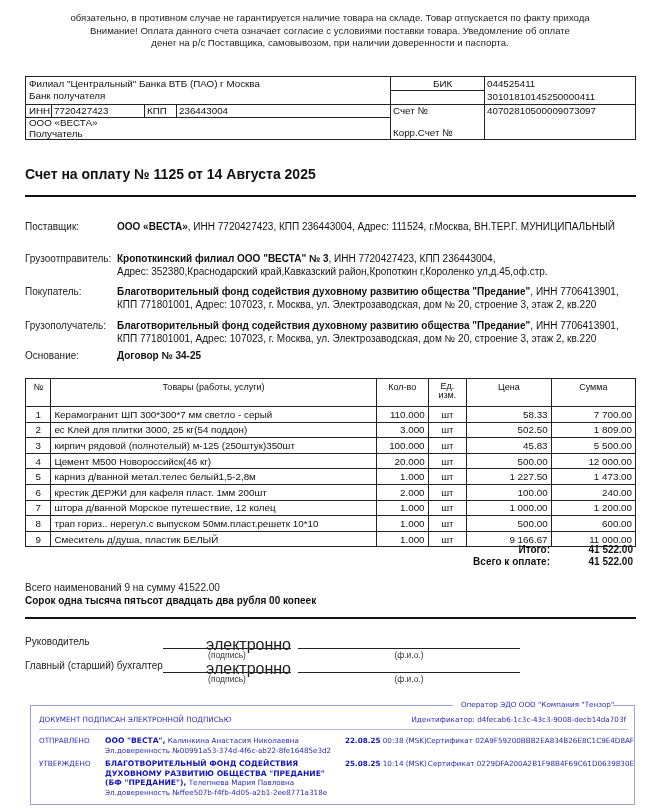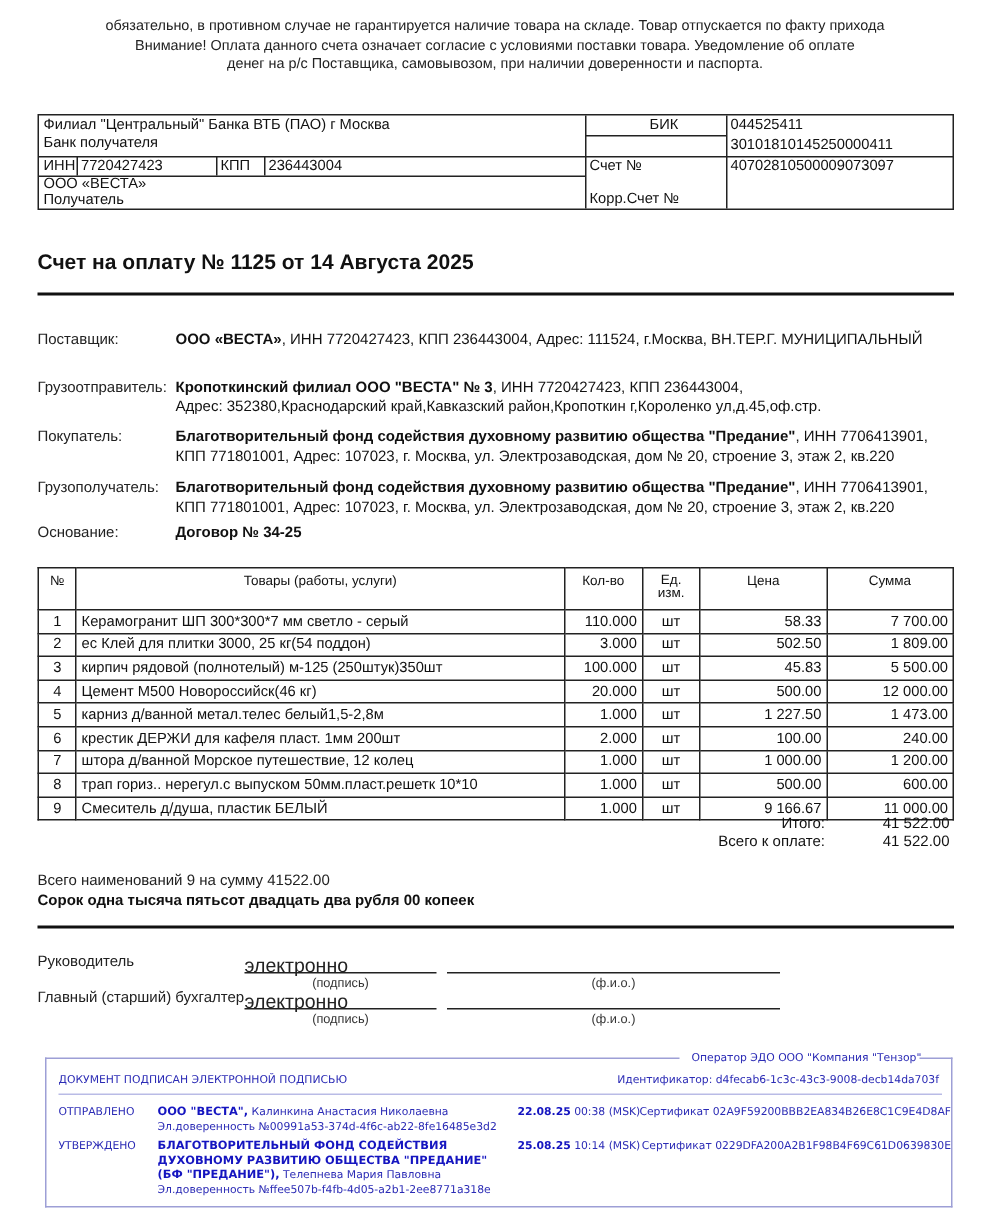--- a/index.html
+++ b/index.html
@@ -28,33 +28,33 @@
   table.items th { font-weight: normal; font-size: 9px; vertical-align: top; height: 28px; padding-top: 3px; text-align: center; }
   table.items td { height: 15.6px; }
   .c-num { width: 25px; text-align: center; }
   .c-name { width: 320px; text-align: left; }
   .c-qty { width: 51px; text-align: right; }
   .c-unit { width: 38px; text-align: center; }
   .c-price { width: 83px; text-align: right; }
   .c-sum { width: 83px; text-align: right; }
   th.c-unit { line-height: 9px; font-size: 8.5px; }
 
-  .totals { position: absolute; top: 544px; left: 380px; width: 256px; font-size: 10px; font-weight: normal; line-height: 12.3px; }
+  .totals { position: absolute; top: 544px; left: 380px; width: 256px; font-size: 10px; font-weight: bold; line-height: 12.3px; }
   .totals .row { display: flex; justify-content: flex-end; }
   .totals .tl { text-align: right; width: 170px; }
   .totals .tv { text-align: right; width: 86px; padding-right: 3px; }
 
   .summary1 { position: absolute; top: 582px; left: 25px; font-size: 10px; color: #222; }
   .summary2 { position: absolute; top: 595px; left: 25px; font-size: 10px; font-weight: bold; color: #111; }
   .bottom-rule { position: absolute; top: 617px; left: 25px; width: 611px; height: 2px; background: #111; }
 
   .sig { position: absolute; left: 25px; font-size: 10px; color: #222; }
   .sig-line { position: absolute; border-top: 1px solid #222; }
   .sig-cap { position: absolute; font-size: 8.5px; color: #333; text-align: center; }
-  .sig-val { position: absolute; font-size: 13px; color: #222; text-align: left; }
+  .sig-val { position: absolute; font-size: 16px; color: #222; text-align: right; }
 
   
   .stamp { position: absolute; top: 705px; left: 30px; width: 605px; height: 100px; border: 1px solid #9d9fd6; border-top: none; font-family: "DejaVu Sans", sans-serif; color: #2b2bb5; }
   .stamp .topline-left { position: absolute; top: 0; left: -1px; width: 423px; border-top: 1px solid #9d9fd6; }
   .stamp .topline-right { position: absolute; top: 0; right: -1px; width: 22px; border-top: 1px solid #9d9fd6; }
   .stamp .operator { position: absolute; top: -5px; left: 430px; font-size: 7.2px; color: #2b2bb5; white-space: nowrap; }
   .stamp .heading { position: absolute; top: 10px; left: 8px; font-size: 7.2px; color: #2b2bb5; }
   .stamp .ident { position: absolute; top: 10px; right: 8px; font-size: 7.2px; color: #2b2bb5; }
   .stamp .sep { position: absolute; top: 24px; left: 8px; width: 589px; border-top: 1px solid #b9bbe6; }
   .stamp .s-row { position: absolute; left: 8px; width: 595px; font-size: 7.2px; line-height: 9.5px; }

